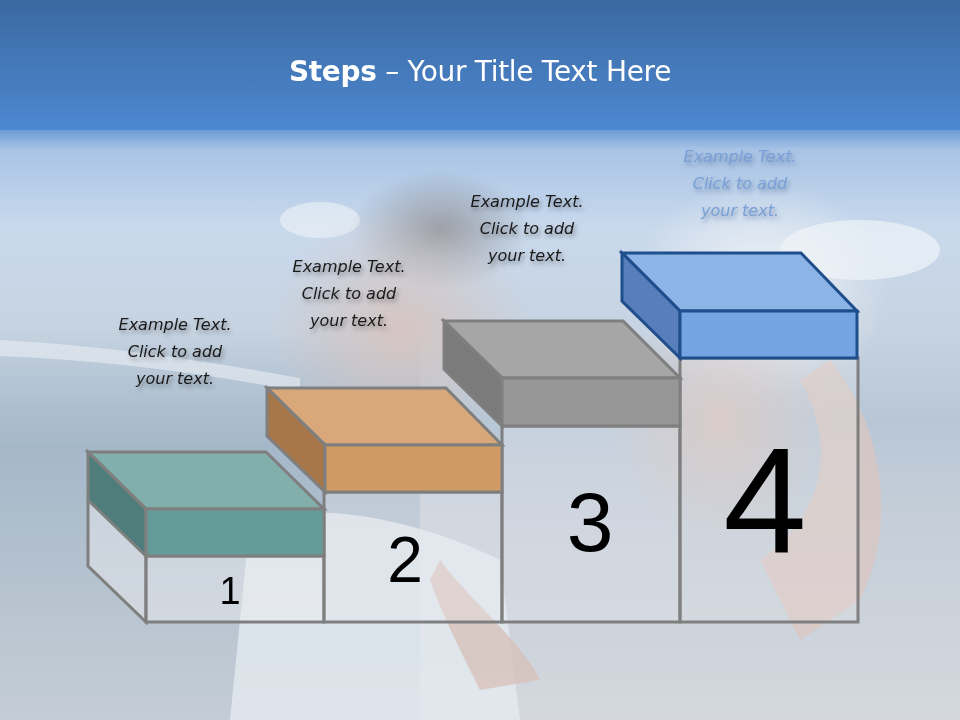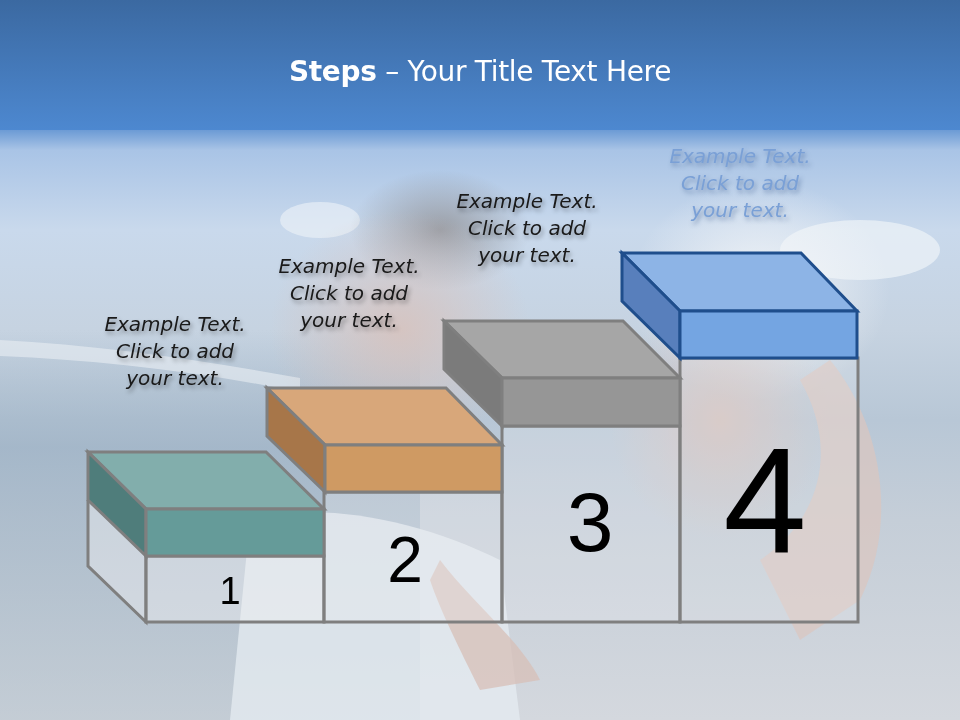--- a/index.html
+++ b/index.html
@@ -6,21 +6,21 @@
   body { width: 960px; height: 720px; overflow: hidden; position: relative; font-family: "DejaVu Sans", sans-serif; }
   .slide { position: absolute; left: 0; top: 0; width: 960px; height: 720px; overflow: hidden;
     background: linear-gradient(180deg, #3e6ea6 0px, #4d86cc 120px, #a9c4e6 150px, #c9d9ec 230px, #c6d3e1 330px, #b8c7d6 420px, #c5ced8 520px, #d4d8de 720px); }
   .bg-photo { position: absolute; left: 0; top: 128px; width: 960px; height: 592px; }
   .title-bar { position: absolute; left: 0; top: 0; width: 960px; height: 130px;
     background: linear-gradient(180deg, #3b69a1 0%, #4d88d0 100%); }
   .title { position: absolute; left: 0; top: 55px; width: 960px; text-align: center; color: #ffffff;
     font-family: "DejaVu Sans", sans-serif; font-size: 28px; letter-spacing: -0.3px; }
   .title b { font-weight: bold; }
   .caption { position: absolute; width: 170px; text-align: center; font-family: "DejaVu Sans", sans-serif;
-    font-style: italic; font-size: 20px; line-height: 27px; color: #1a1a1a;
+    font-style: italic; font-size: 16px; line-height: 27px; color: #1a1a1a;
     text-shadow: 2px 3px 4px rgba(0,0,0,0.35); }
   .caption.faded { color: #7aa0d6; text-shadow: 2px 3px 4px rgba(60,90,140,0.5); }
   .steps-svg { position: absolute; left: 0; top: 0; }
   .num { position: absolute; font-family: "Liberation Sans", sans-serif; color: #000; text-align: center; }
 </style>
 </head>
 <body>
 
 <div class="slide">
 

